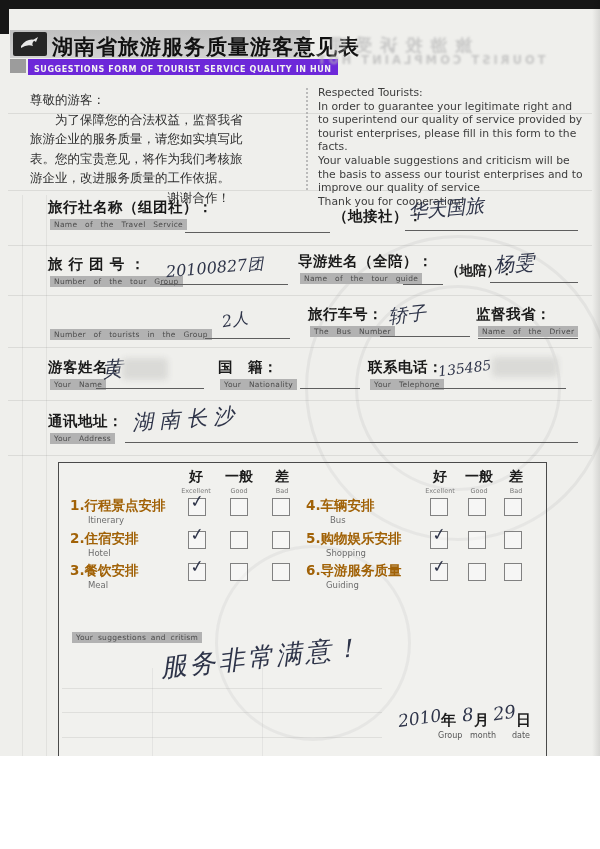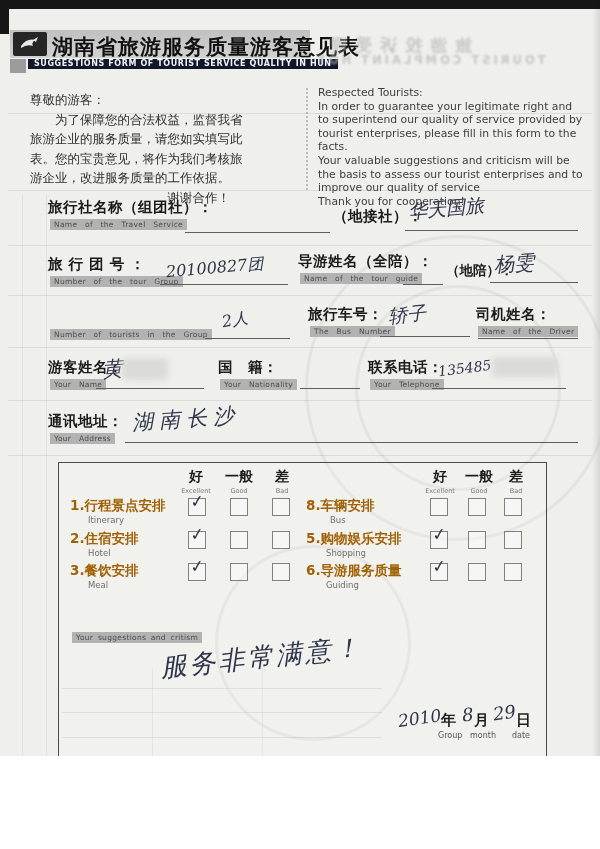--- a/index.html
+++ b/index.html
@@ -8,22 +8,22 @@
   .abs{position:absolute;}
   
   .scan-bar{background:#161616;}
   .edge-shadow{background:linear-gradient(to right,rgba(0,0,0,0),rgba(0,0,0,0.10));}
   .faint-line{background:rgba(130,130,130,0.18);height:1px;}
   .vline{background:rgba(130,130,130,0.13);width:1px;}
   .circle{border:3px solid rgba(130,130,130,0.10);border-radius:50%;}
   
   .title-band{background:linear-gradient(#c0c0c0,#d2d2d2);}
   .page-title{font-weight:bold;font-size:21px;color:#111;letter-spacing:1px;white-space:nowrap;}
-  .subtitle-bar{background:#0f172a;color:#f2f2f2;font-size:8px;font-weight:bold;
-                letter-spacing:0.6px;padding:0 6px 1px 6px;white-space:nowrap;}
+  .subtitle-bar{background:#6d28d9;color:#f2f2f2;font-size:8px;font-weight:bold;
+                letter-spacing:0.6px;padding:6px 6px 1px 6px;white-space:nowrap;}
   .subtitle-stub{background:#9c9c9c;}
   .bleed{color:#b9b9b9;transform:scaleX(-1);filter:blur(1px);opacity:0.75;font-weight:bold;white-space:nowrap;}
   
   .intro-cn{font-family:"DejaVu Serif",serif;font-size:12.5px;line-height:19.5px;color:#2e2e2e;
             white-space:pre-line;width:272px;}
   .intro-en{font-size:10.8px;line-height:13.6px;color:#3d3d3d;white-space:pre-line;width:266px;}
   .dotted-divider{border-left:2px dotted #a5a5a5;opacity:0.7;}
   
   .cn-label{font-weight:bold;color:#1a1a1a;font-size:14.5px;letter-spacing:0.5px;white-space:nowrap;}
   .cn-label-sm{font-weight:bold;color:#1a1a1a;font-size:13.5px;white-space:nowrap;}
@@ -124,21 +124,21 @@
   <div class="abs hw" style="left:494px;top:250px;font-size:20px;transform:rotate(-4deg);">杨雯</div>
   <div class="abs uline" style="left:490px;top:282px;width:88px;"></div>
 
   <div class="abs en-band" style="left:50px;top:329px;">Number of tourists in the Group</div>
   <div class="abs hw" style="left:222px;top:310px;font-size:16px;transform:rotate(-10deg);">2人</div>
   <div class="abs uline" style="left:205px;top:338px;width:85px;"></div>
   <div class="abs cn-label" style="left:308px;top:305px;">旅行车号：</div>
   <div class="abs en-band" style="left:310px;top:326px;">The Bus Number</div>
   <div class="abs hw" style="left:388px;top:302px;font-size:19px;transform:rotate(-6deg);">轿子</div>
   <div class="abs uline" style="left:380px;top:336px;width:90px;"></div>
-  <div class="abs cn-label" style="left:476px;top:305px;">司机姓名：</div>
+  <div class="abs cn-label" style="left:476px;top:305px;">监督我省：</div>
   <div class="abs en-band" style="left:478px;top:326px;">Name of the Driver</div>
   <div class="abs uline" style="left:478px;top:338px;width:100px;"></div>
 
   <div class="abs cn-label" style="left:48px;top:358px;">游客姓名：</div>
   <div class="abs en-band" style="left:50px;top:379px;">Your Name</div>
   <div class="abs hw" style="left:102px;top:355px;font-size:21px;transform:rotate(-4deg);">黄</div>
   <div class="abs censor" style="left:122px;top:358px;width:46px;height:22px;"></div>
   <div class="abs uline" style="left:96px;top:388px;width:108px;"></div>
   <div class="abs cn-label" style="left:218px;top:358px;">国　籍：</div>
   <div class="abs en-band" style="left:220px;top:379px;">Your Nationality</div>
@@ -187,21 +187,21 @@
   <div class="cb" style="left:272px;top:531px;"></div>
 
   <div class="abs item-cn" style="left:70px;top:562px;">3.餐饮安排</div>
   <div class="abs item-en" style="left:88px;top:580px;">Meal</div>
   <div class="cb" style="left:188px;top:563px;">
       <span class="tick">✓</span>
     </div>
   <div class="cb" style="left:230px;top:563px;"></div>
   <div class="cb" style="left:272px;top:563px;"></div>
 
-  <div class="abs item-cn" style="left:306px;top:497px;">8.车辆安排</div>
+  <div class="abs item-cn" style="left:306px;top:497px;">4.车辆安排</div>
   <div class="abs item-en" style="left:330px;top:515px;">Bus</div>
   <div class="cb" style="left:430px;top:498px;"></div>
   <div class="cb" style="left:468px;top:498px;"></div>
   <div class="cb" style="left:504px;top:498px;"></div>
 
   <div class="abs item-cn" style="left:306px;top:530px;">5.购物娱乐安排</div>
   <div class="abs item-en" style="left:326px;top:548px;">Shopping</div>
   <div class="cb" style="left:430px;top:531px;">
       <span class="tick">✓</span>
     </div>

